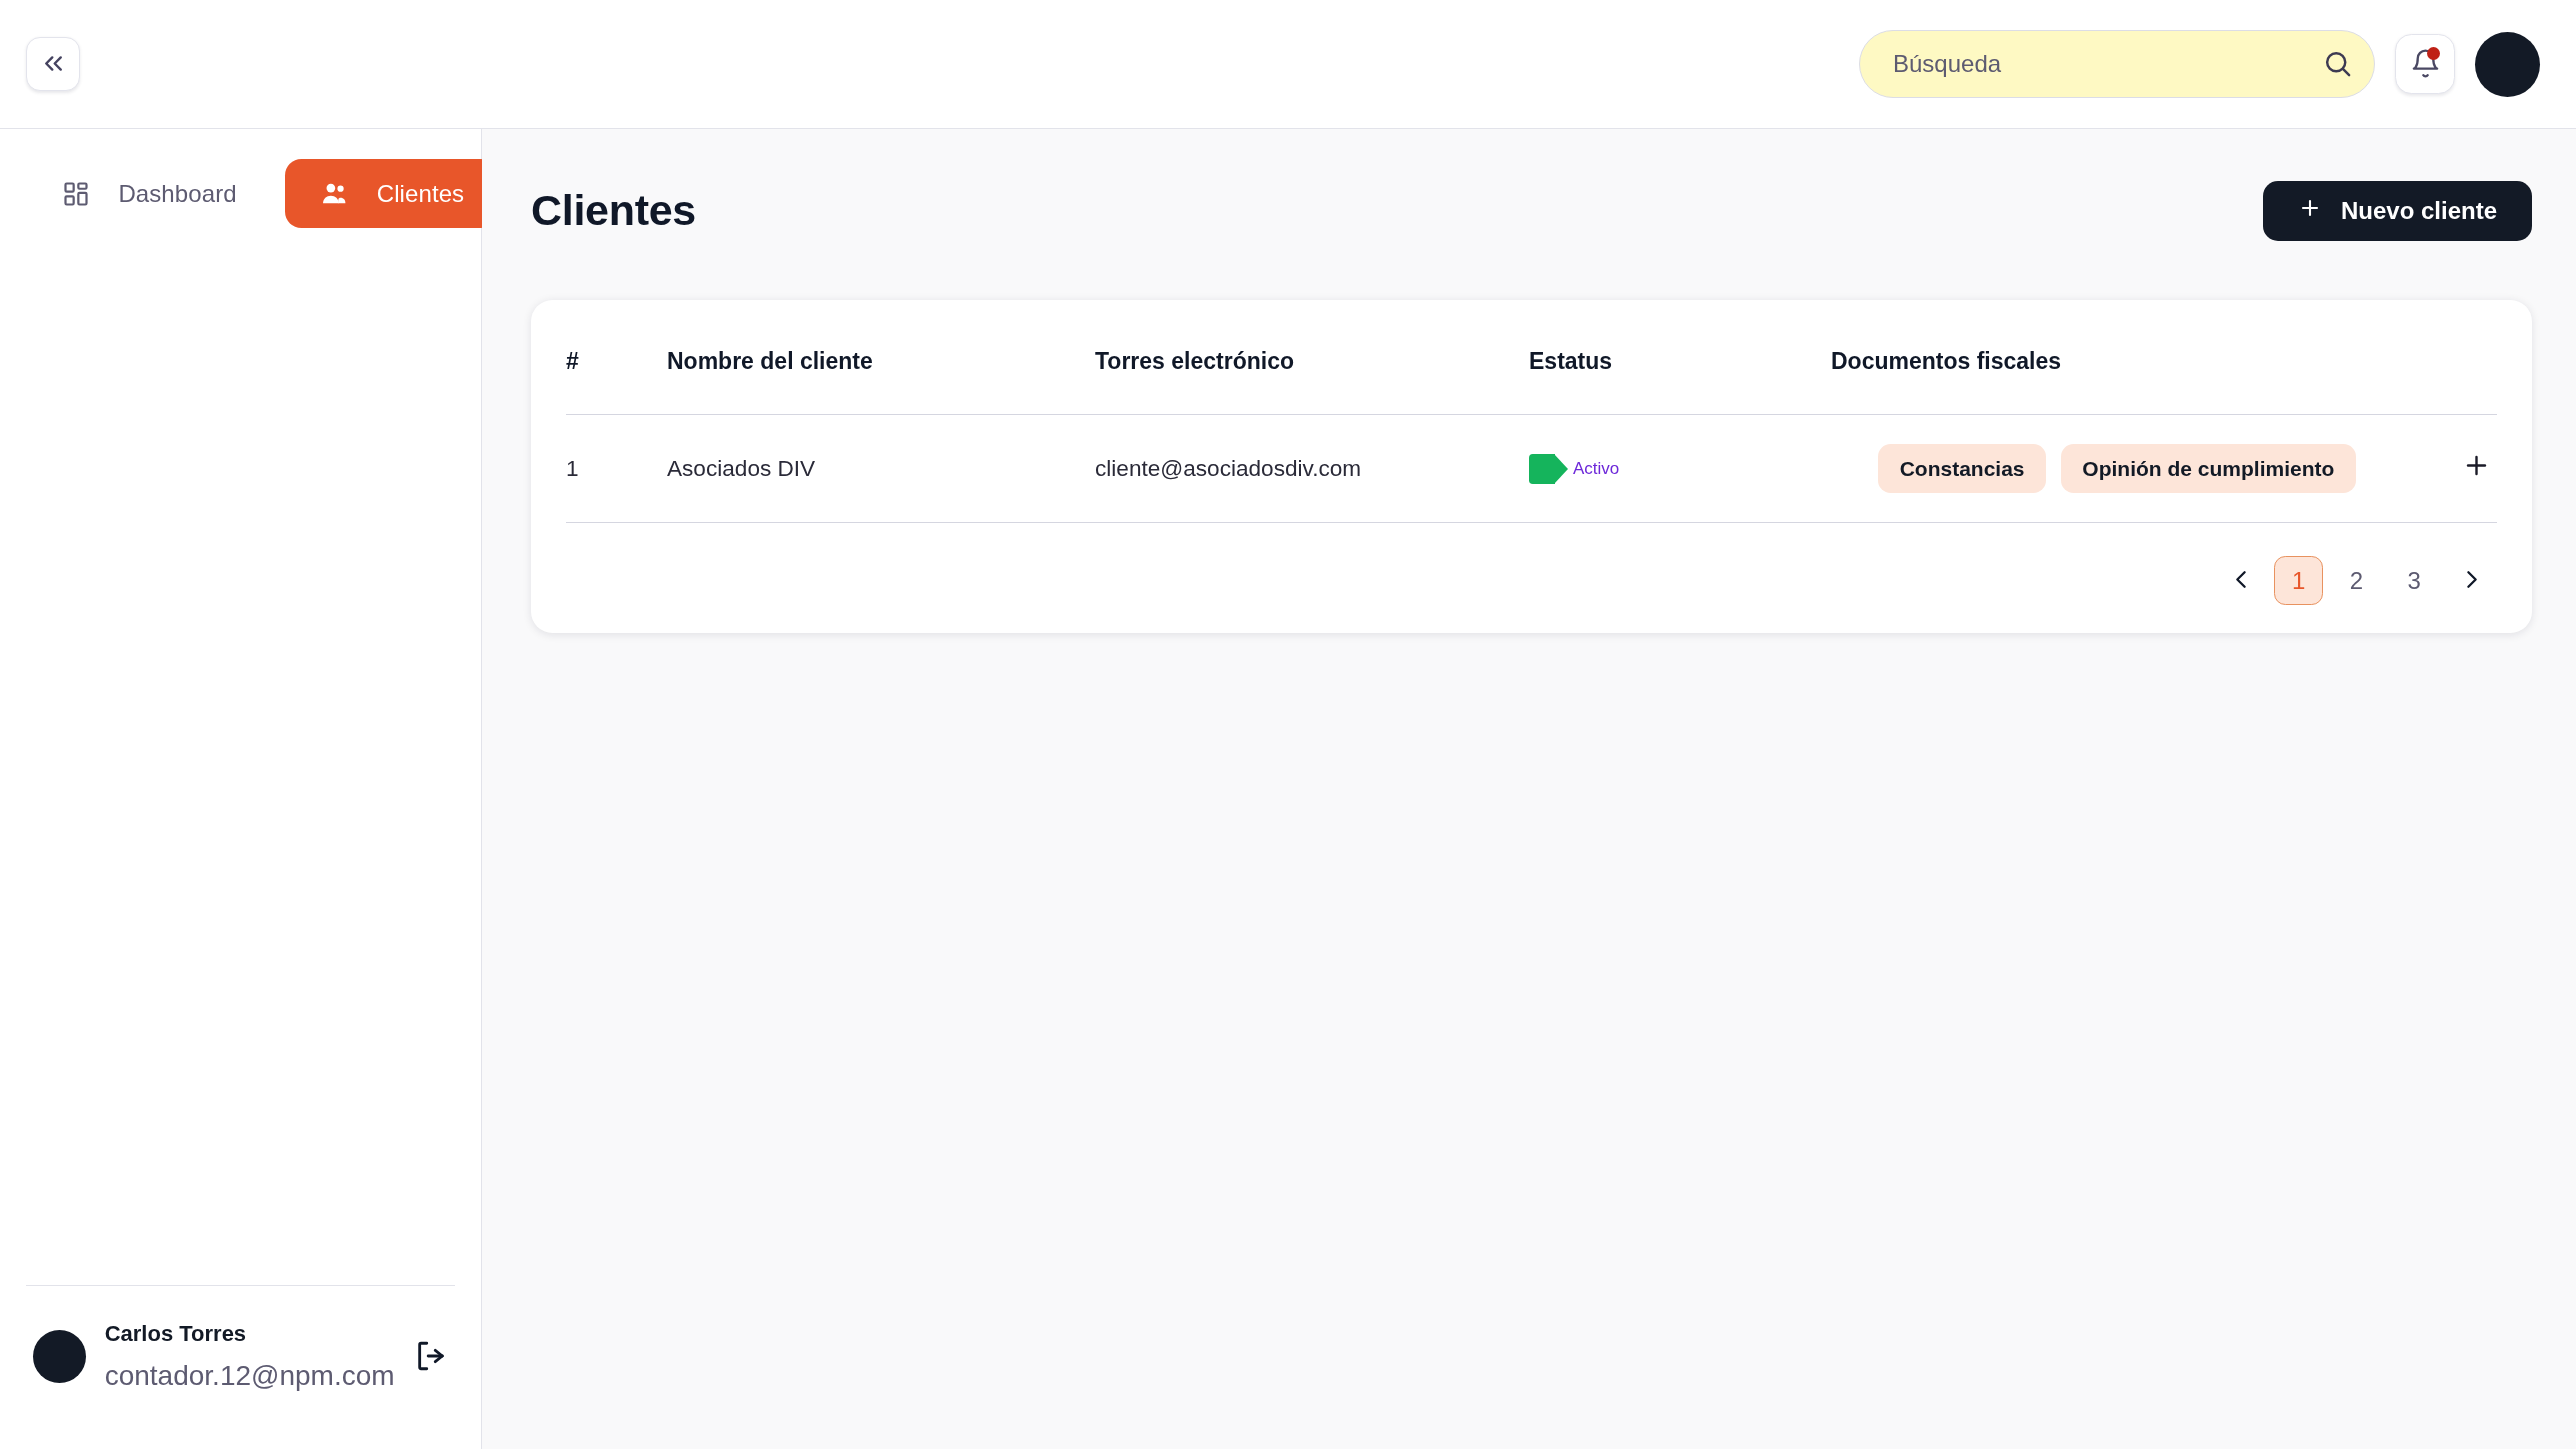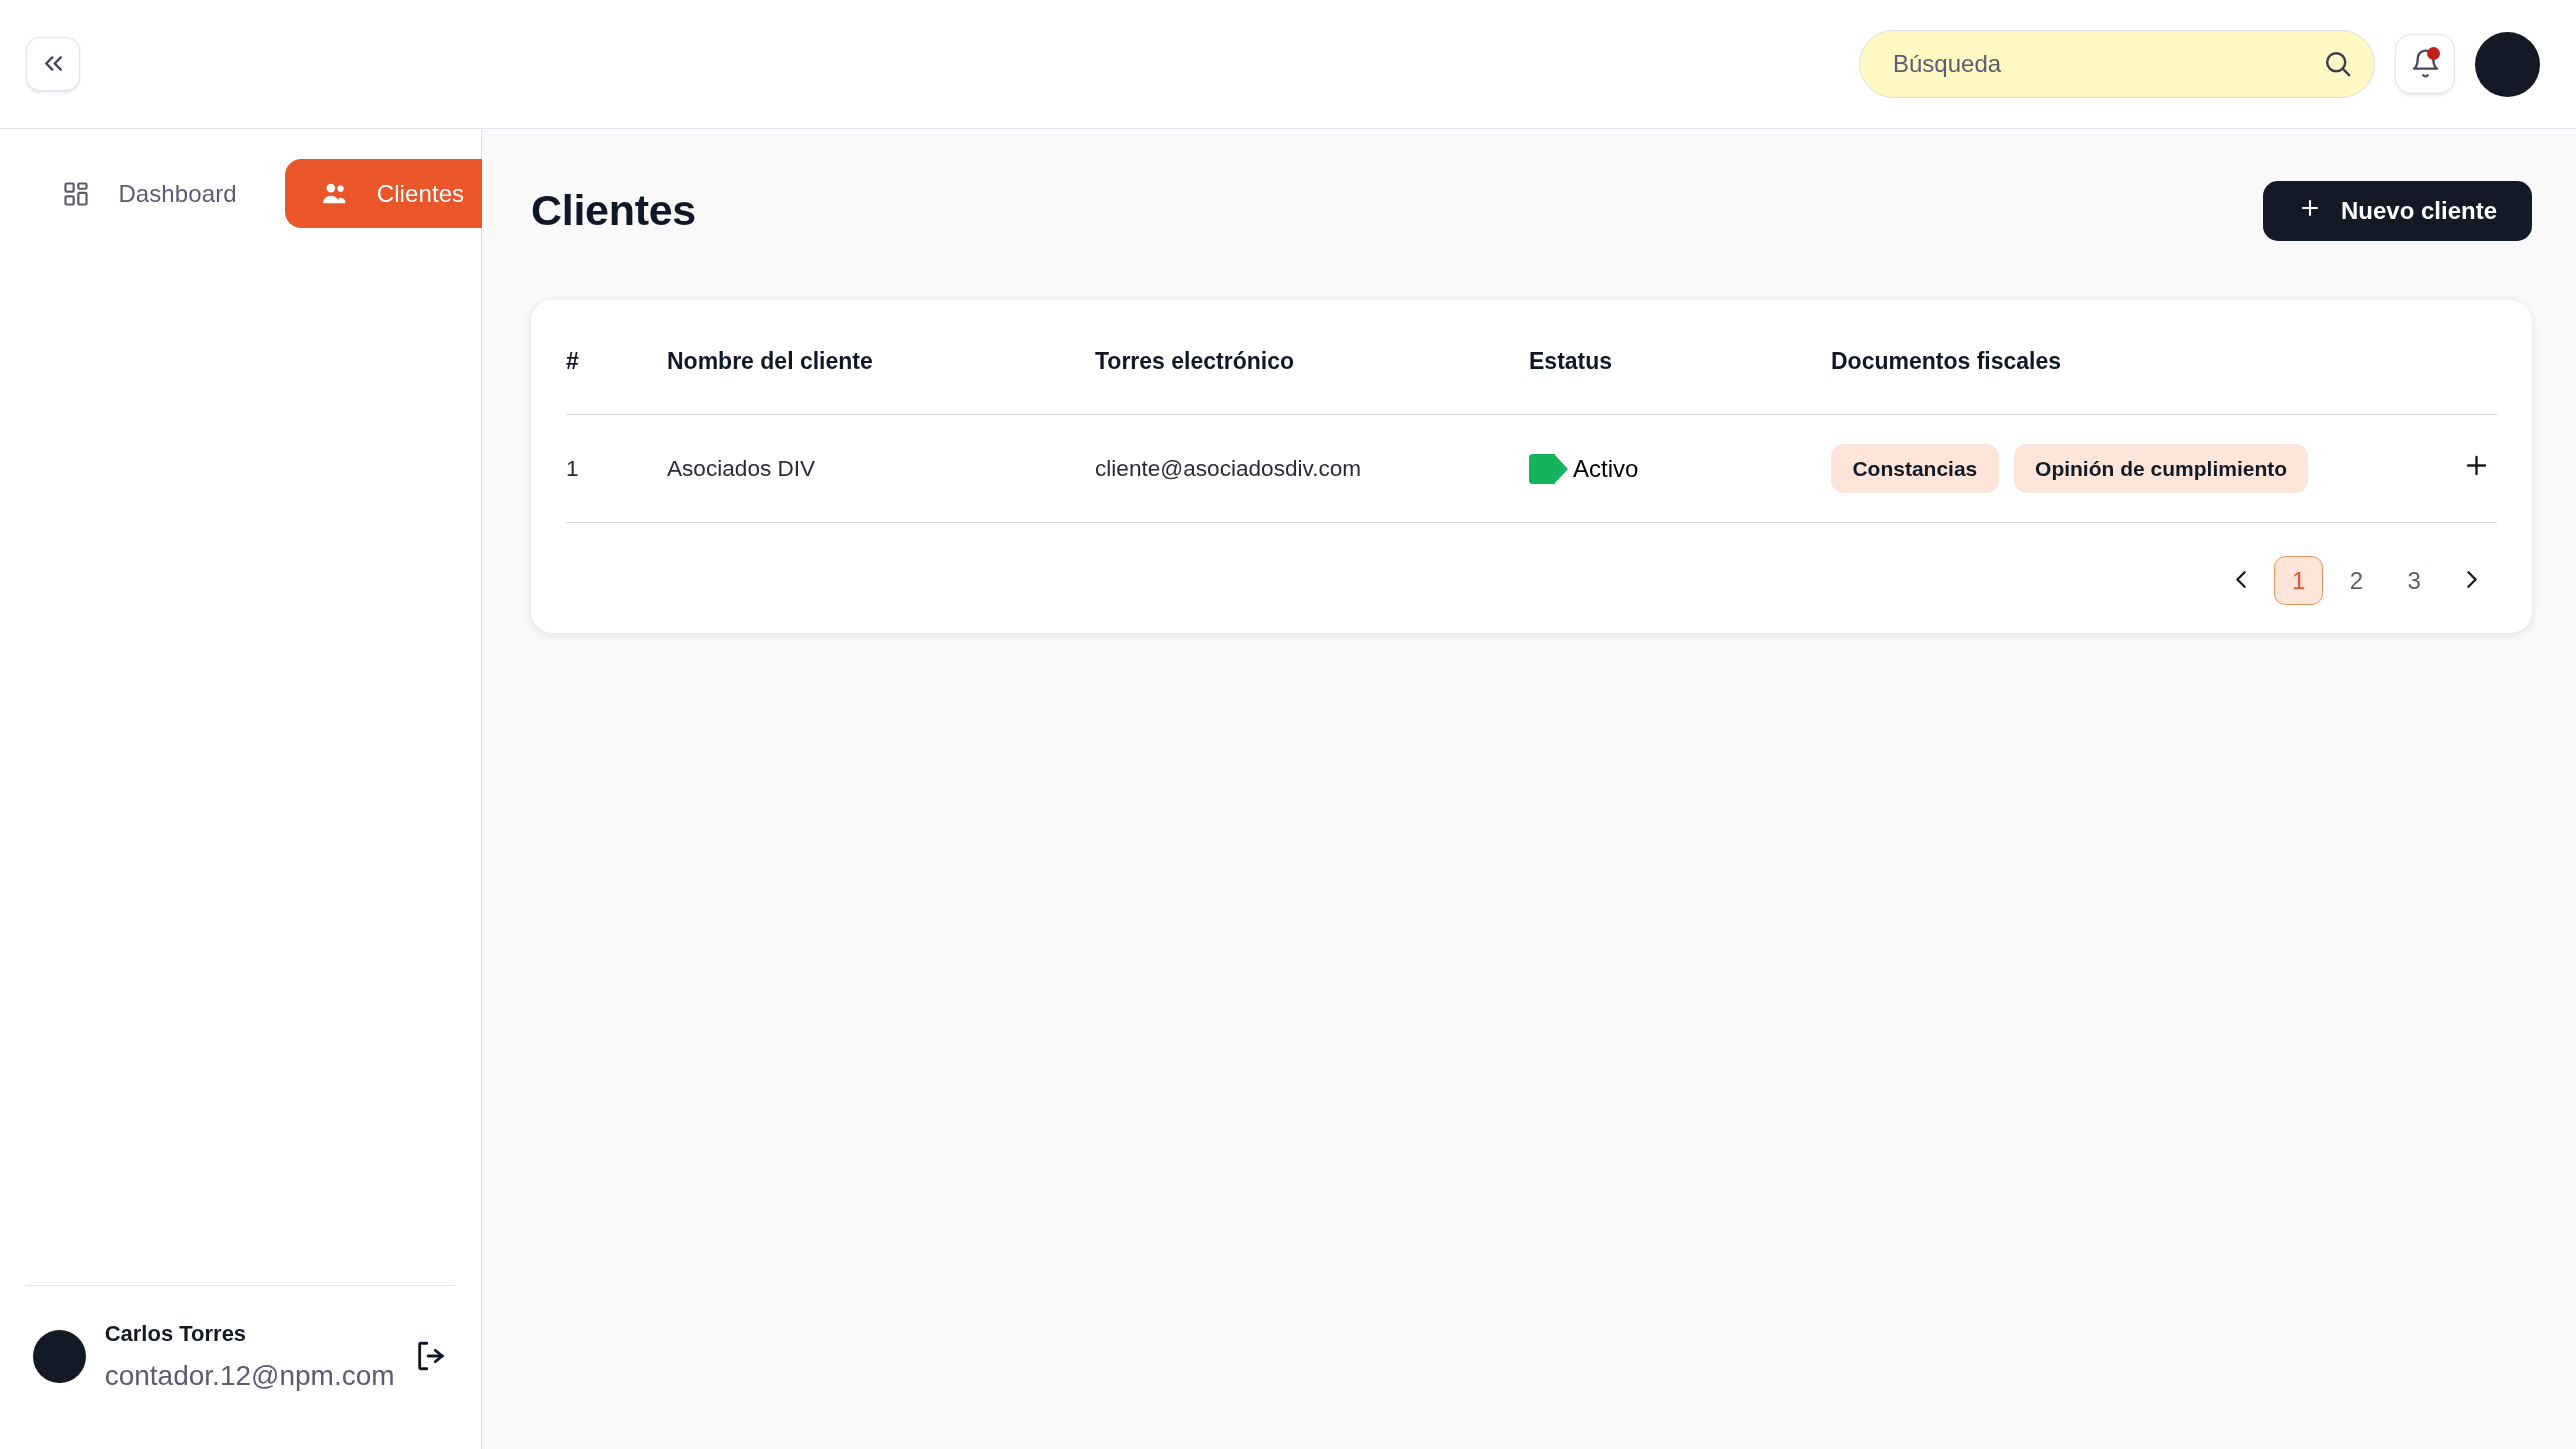--- a/index.html
+++ b/index.html
@@ -145,23 +145,23 @@
     background: #15b45c;
     border-radius: 3.8px 0 0 3.8px;
     position: relative;
   }
   .status-tag::after {
     content: ""; position: absolute; left: 25px; top: 0;
     border-top: 15px solid transparent;
     border-bottom: 15px solid transparent;
     border-left: 14px solid #15b45c;
   }
-  .status-text { font-size: 24px; color: #000000; }
-
-  .docs-cell { display: flex; align-items: center; gap: 15px; flex-wrap: nowrap; }
+  .status-text { font-size: 17px; color: #6d28d9; }
+
+  .docs-cell { display: flex; align-items: center; gap: 15px; flex-wrap: nowrap; justify-content: center; }
   .doc-badge {
     background: #fde5d9; color: #131a26;
     font-size: 21px; font-weight: bold;
     border-radius: 12.6px;
     padding: 12.6px 21.4px;
     white-space: nowrap;
     cursor: pointer;
   }
   .row-add { display: flex; justify-content: flex-end; padding-right: 6.3px; cursor: pointer; }
 

